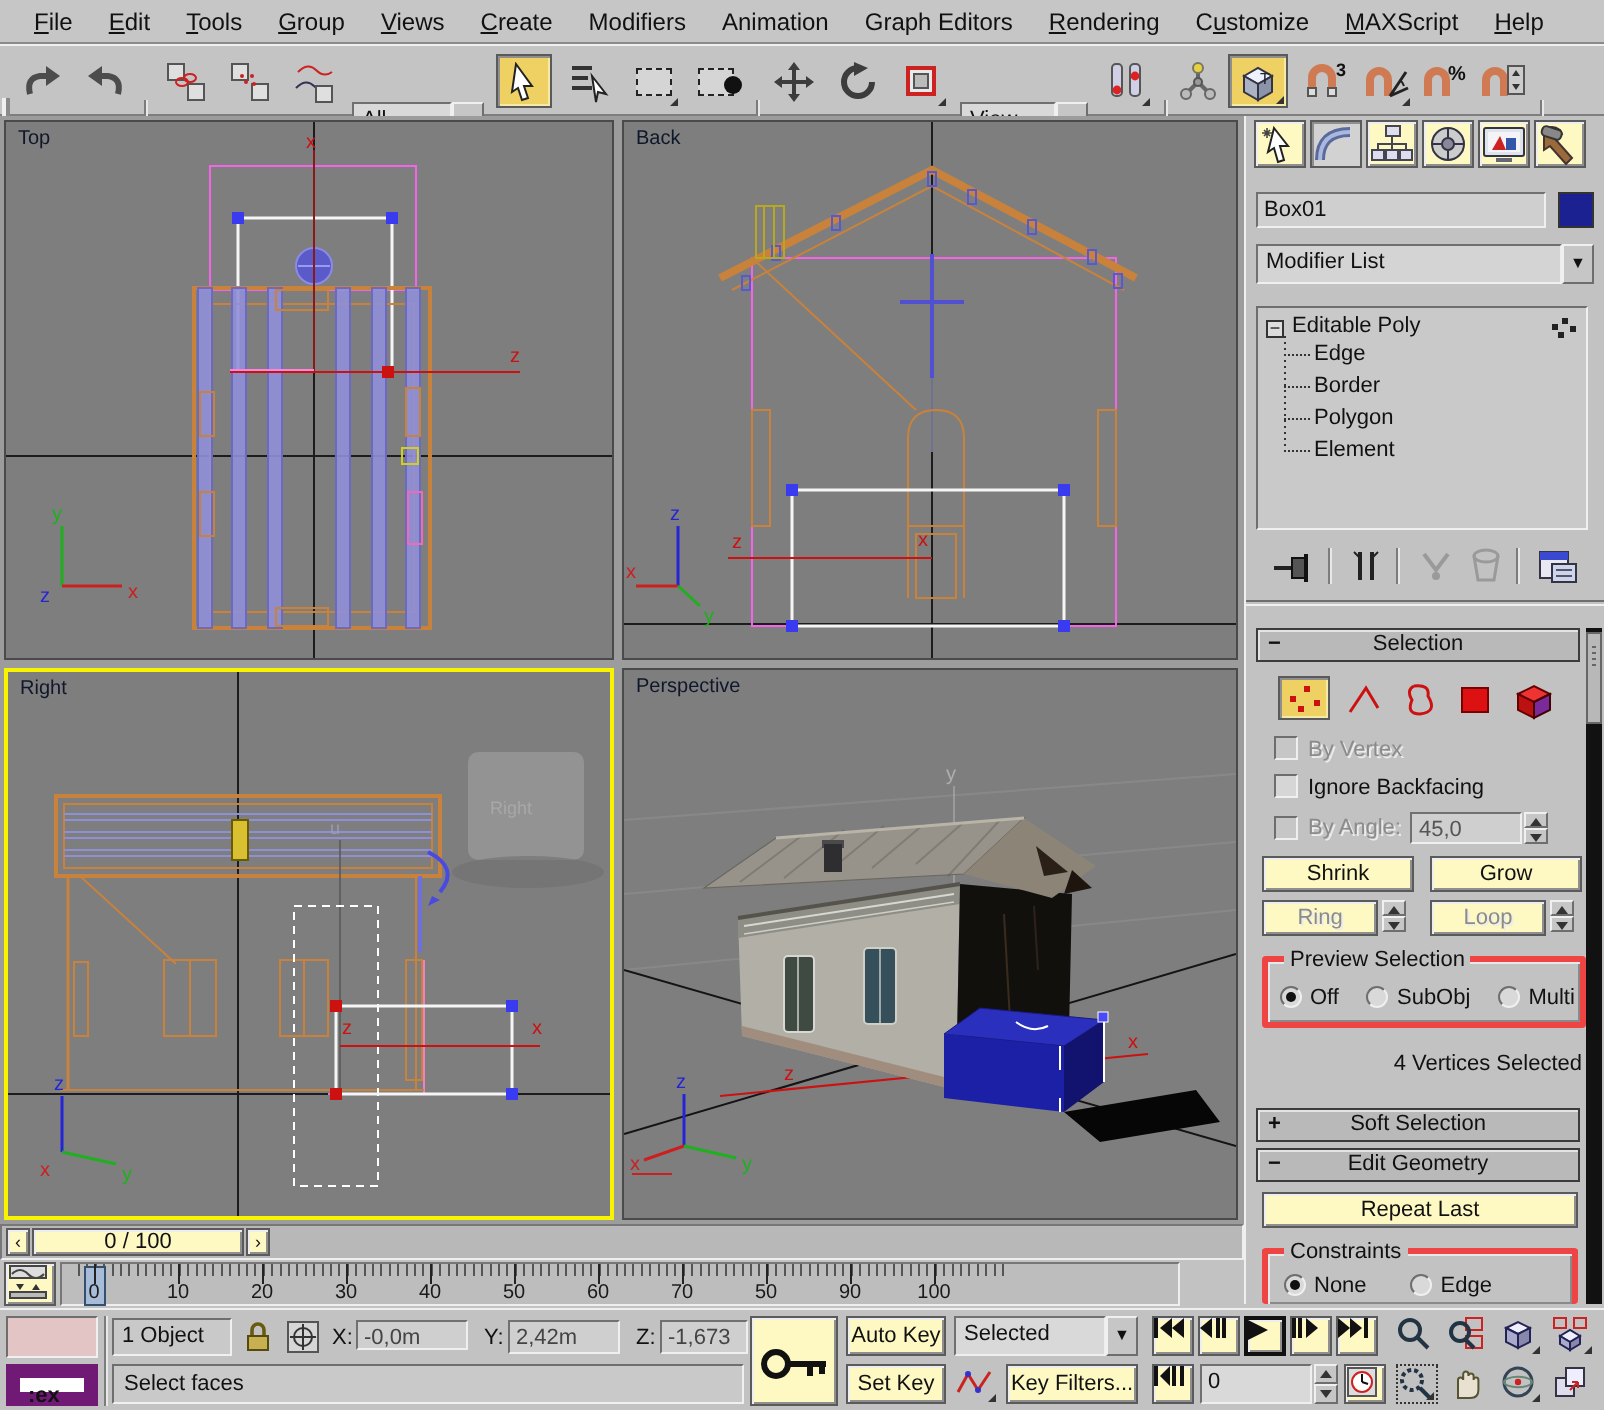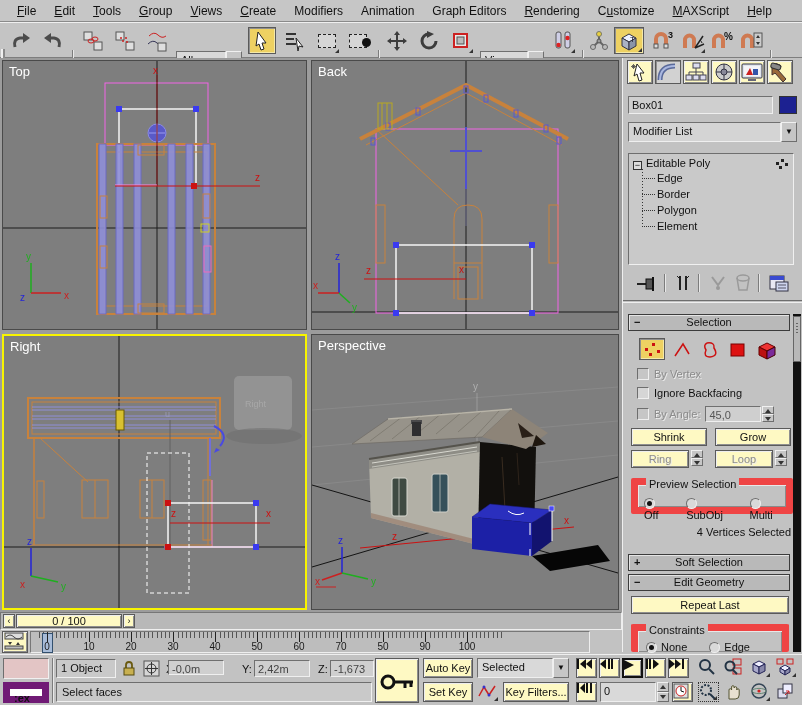--- a/index.html
+++ b/index.html
@@ -21,28 +21,28 @@
   .tbtn{position:absolute;top:4px;height:27px;display:flex;align-items:center;justify-content:center}
   .grip{position:absolute;left:1px;top:26px;width:4px;height:28px;border-left:2px solid #efefef;border-right:2px solid #8a8a8a}
   .flyout::after{content:"";position:absolute;right:1px;bottom:1px;border-left:4px solid transparent;border-bottom:4px solid #333}
   .dd{display:flex;align-items:flex-start}
   .dd .dd-field{height:20px;background:#d9d9d9;border:1px solid;border-color:#707070 #efefef #efefef #707070;padding:2px 4px;flex:1}
   .dd .dd-arrow{width:16px;height:20px;background:#c6c6c6;border:1px solid;border-color:#f0f0f0 #6e6e6e #6e6e6e #f0f0f0;font-size:8px;text-align:center;line-height:18px}
   
   #viewport-area{position:absolute;left:0;top:58px;width:622px;height:554px;background:#9c9c9c}
   .viewport{position:absolute;background:var(--viewport_bg,#7e7e7e);border:1px solid #4a4a4a;overflow:hidden}
   .viewport.active{border:2px solid var(--active_viewport_border,#f8f400)}
-  .vp-label{position:absolute;left:6px;top:3px;color:#ffffff;font-size:13px;z-index:3}
+  .vp-label{position:absolute;left:6px;top:3px;color:#0f172a;font-size:10px;z-index:3}
   .viewport svg{position:absolute;left:0;top:0}
   
   #command-panel{position:absolute;left:622px;top:58px;width:180px;height:594px;background:#c2c2c2;border-left:1px solid #efefef}
   .cp-tab{position:absolute;top:2px;width:26px;height:24px}
   .rollout-header{position:absolute;left:5px;width:162px;height:17px;background:#b9b9b9;border:1px solid #3c3c3c;box-shadow:inset 1px 1px 0 #e4e4e4;text-align:center;line-height:15px}
   .rollout-header .pm{position:absolute;left:5px;top:0;font-weight:bold}
-  .groupbox{position:absolute;border:7px solid #ef4444;box-shadow:1px 1px 0 #e8e8e8 inset, -1px -1px 0 #8a8a8a inset;border-radius:2px}
+  .groupbox{position:absolute;border:3px solid #ef4444;box-shadow:1px 1px 0 #e8e8e8 inset, -1px -1px 0 #8a8a8a inset;border-radius:2px}
   .groupbox .gb-label{position:absolute;left:8px;top:-7px;background:#c2c2c2;padding:0 3px}
   .checkbox{width:12px;height:12px;background:#d6d6d6;border:1px solid;border-color:#6e6e6e #efefef #efefef #6e6e6e;display:inline-block;vertical-align:-2px;margin-right:5px}
   .checkbox.dis{background:#c6c6c6}
   .radio{width:11px;height:11px;border-radius:50%;background:#d9d9d9;border:1px solid;border-color:#6e6e6e #efefef #efefef #6e6e6e;display:inline-block;vertical-align:-2px;margin-right:4px;position:relative}
   .radio.sel::after{content:"";position:absolute;left:2px;top:2px;width:5px;height:5px;border-radius:50%;background:#111}
   .spinner{width:12px;display:inline-flex;flex-direction:column}
   .spinner b{height:8px;background:#c6c6c6;border:1px solid;border-color:#f0f0f0 #6e6e6e #6e6e6e #f0f0f0;position:relative}
   .spinner b::after{content:"";position:absolute;left:2px;border-left:3px solid transparent;border-right:3px solid transparent}
   .spinner b.up::after{top:2px;border-bottom:4px solid #333}
   .spinner b.dn::after{top:2px;border-top:4px solid #333}
@@ -729,21 +729,21 @@
     <div class="abs" style="left:143px;top:5px">
       <svg width="17" height="17" viewBox="0 0 17 17">
           <rect x="1" y="1" width="15" height="15" fill="#d6d6d6" stroke="#555"></rect>
           <circle cx="8.5" cy="8.5" r="4.5" fill="none" stroke="#333"></circle>
           <line x1="8.5" y1="2" x2="8.5" y2="15" stroke="#333"></line>
           <line x1="2" y1="8.5" x2="15" y2="8.5" stroke="#333"></line>
         </svg>
       </div>
 
     <span class="sb-label" style="left:166px;top:8px">X:</span>
-    <div class="field abs" style="left:168px;top:5px;width:56px;height:15px;color:#444"><span>-0,0m</span></div>
+    <div class="field abs" style="left:178px;top:5px;width:56px;height:15px;color:#444"><span>-0,0m</span></div>
     <span class="sb-label" style="left:242px;top:8px">Y:</span>
     <div class="field abs" style="left:254px;top:5px;width:56px;height:17px;color:#444"><span>2,42m</span></div>
     <span class="sb-label" style="left:318px;top:8px">Z:</span>
     <div class="field abs" style="left:330px;top:5px;width:44px;height:17px;color:#444"><span>-1,673</span></div>
 
     <div class="sunken abs" style="left:56px;top:27px;width:316px;height:20px;padding:3px 5px"><span>Select faces</span></div>
 
     <div class="btn abs" style="left:375px;top:3px;width:44px;height:45px">
       <svg width="40" height="40" viewBox="0 0 40 40" style="margin:1px auto">
           <circle cx="11" cy="22" r="6" fill="none" stroke="#111" stroke-width="3"></circle>

